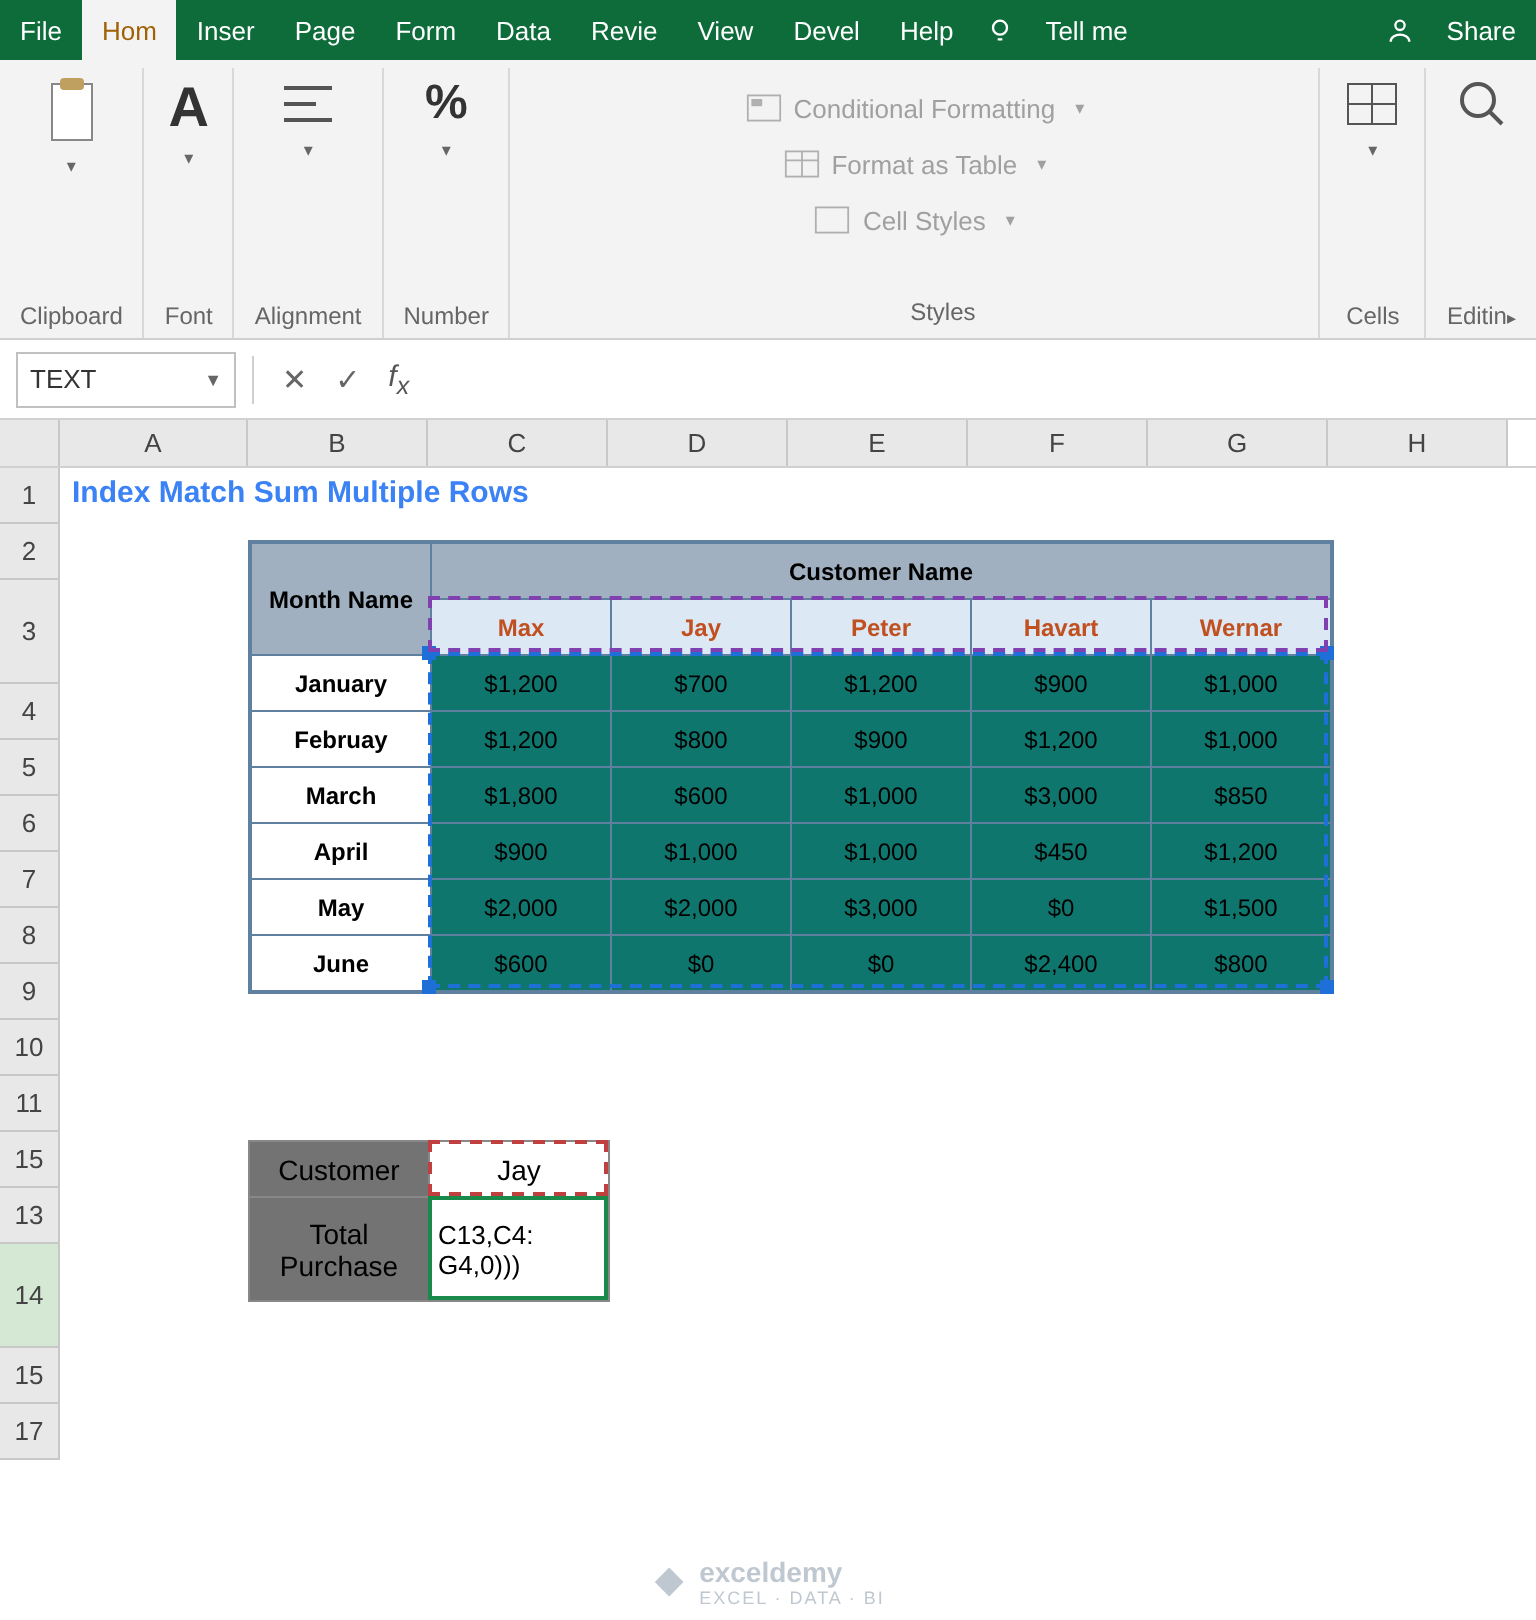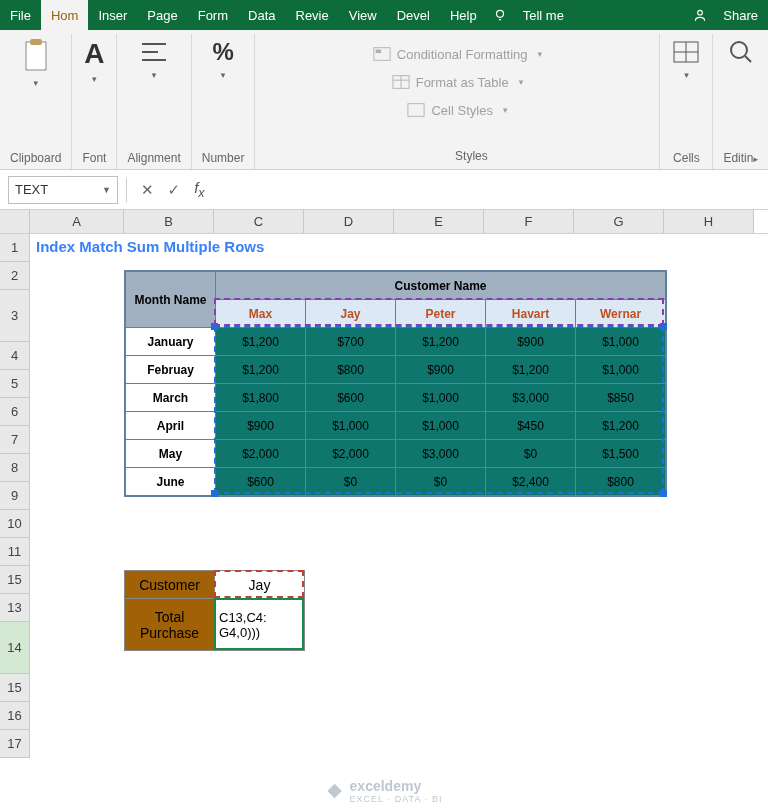--- a/index.html
+++ b/index.html
@@ -57,21 +57,21 @@
 .tbl .mh { background: #a0b0c0; font-weight: bold; width: 90px; }
 .tbl .ch { background: #a0b0c0; font-weight: bold; }
 .tbl .cn { background: #dde8f5; color: #c05020; font-weight: bold; width: 90px; height: 28px; }
 .tbl .mn { background: #fff; font-weight: bold; width: 90px; }
 .tbl .val { background: #0f766e; width: 90px; }
 
 
 .lookup { position: absolute; left: 124px; top: 360px; }
 .lookup table { border-collapse: collapse; }
 .lookup td { border: 1px solid #888; height: 28px; font-size: 14px; text-align: center; }
-.lookup .lbl { background: #a16207; width: 90px; font-weight: normal; }
+.lookup .lbl { background: #737373; width: 90px; font-weight: normal; }
 .lookup .v1 { width: 90px; background: #fff; }
 .lookup .v2 { width: 90px; background: #fff; text-align: left; padding: 2px 4px; font-size: 13px; }
 
 
 .ants-blue { position: absolute; border: 2px dashed #1e6fd8; pointer-events: none; }
 .ants-purple { position: absolute; border: 2px dashed #8040b0; pointer-events: none; }
 .ants-red { position: absolute; border: 2px dashed #c04040; pointer-events: none; }
 .ants-greenedit { position: absolute; border: 2px solid #1a8a4a; pointer-events: none; }
 .handle { position: absolute; width: 7px; height: 7px; background: #1e6fd8; }
 
@@ -268,23 +268,20 @@
       <div class="row h2">
         <div class="rowhead">13</div>
       </div>
       <div class="row tall">
         <div class="rowhead active">14</div>
       </div>
       <div class="row h2">
         <div class="rowhead">15</div>
       </div>
       <div class="row h2">
-        <div class="rowhead">16</div>
-      </div>
-      <div class="row h2">
         <div class="rowhead">17</div>
       </div>
     </div>
 
   <div class="page-title">Index Match Sum Multiple Rows</div>
 
   <div class="tbl">
     <table>
       <tbody>
           <tr>

